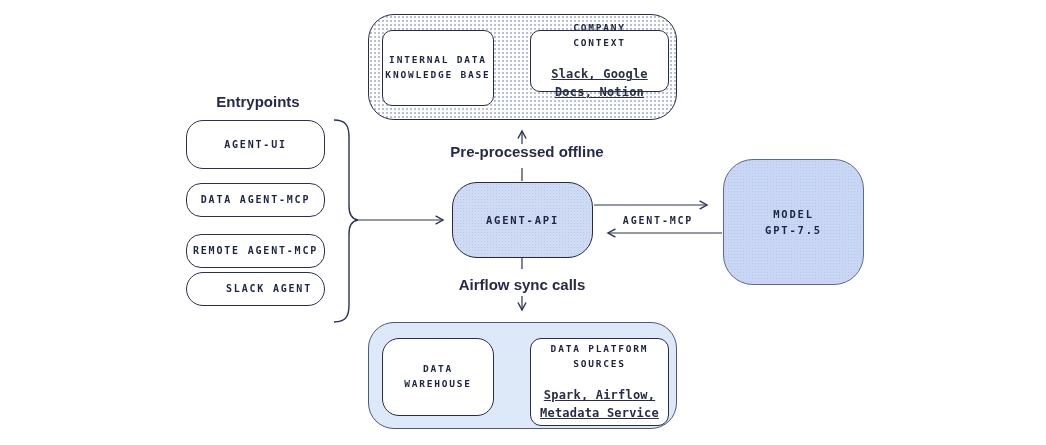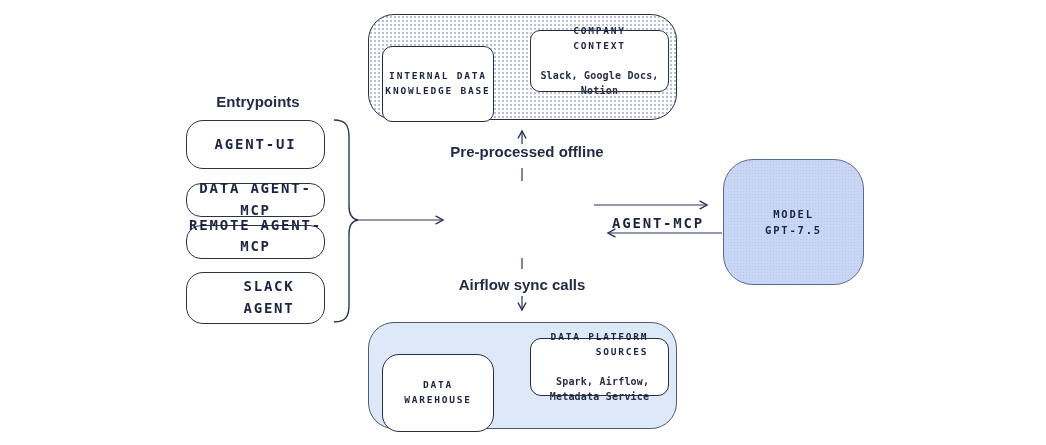--- a/index.html
+++ b/index.html
@@ -7,27 +7,27 @@
     position:relative; width:1046px; height:445px; background:#ffffff;
     font-family:"DejaVu Sans Mono", monospace; overflow:hidden;
   }
   .node {
     position:absolute; box-sizing:border-box; background:#ffffff;
     border:1.3px solid #2a3149; display:flex; flex-direction:column;
     align-items:center; justify-content:center; text-align:center;
   }
   .mono {
     font-family:"DejaVu Sans Mono", monospace; font-weight:700;
-    color:#1d2442; letter-spacing:1.8px; font-size:14px;
+    color:#1d2442; letter-spacing:1.8px; font-size:10px;
     line-height:1.55; white-space:pre-line;
   }
   .mono-small {
     font-family:"DejaVu Sans Mono", monospace; font-weight:700;
-    color:#272e46; letter-spacing:0.2px; font-size:10px;
-    line-height:1.45; white-space:pre-line; margin-top:16px;
+    color:#272e46; letter-spacing:0.2px; font-size:12px;
+    line-height:1.45; white-space:pre-line; margin-top:16px;text-decoration:underline;
   }
   .sans {
     position:absolute; font-family:"Liberation Sans", sans-serif;
     font-weight:600; font-size:15px; color:#252b47; white-space:nowrap;
     transform:translateX(-50%);
   }
   
   .container-top {
     left:368px; top:14px; width:309px; height:106px; border-radius:26px;
     border:1.4px solid #272e46;
@@ -38,24 +38,24 @@
   .container-bottom {
     left:368px; top:322px; width:309px; height:107px; border-radius:26px;
     border:1.3px solid #4e5a77; background:#dde8f9;
   }
   .inner-box {
     position:absolute; box-sizing:border-box; background:#ffffff;
     border:1.2px solid #272e46; border-radius:10px; display:flex;
     flex-direction:column; align-items:center; justify-content:center;
     text-align:center;
   }
-  .inner-left  { left:13px;  top:31px; width:112px; height:76px; }
+  .inner-left  { left:13px;  top:15px; width:112px; height:76px; }
   .inner-right { left:161px; top:15px; width:139px; height:62px; }
   .container-bottom .inner-left  { height:78px; border-radius:17px; }
-  .container-bottom .inner-right { height:58px; border-radius:11px;text-align:right; }
+  .container-bottom .inner-right { height:88px; border-radius:11px; }
   .inner-title { font-size:9.5px; }
   
   .entry { left:186px; width:139px; border-radius:15px; }
   
   .agent-api {
     left:452px; top:182px; width:141px; height:76px; border-radius:25px;
     border:1.4px solid #232b45;
     background-color:#cfdaf4;
     background-image:radial-gradient(circle, #b9c9ec 0.7px, rgba(0,0,0,0) 0.8px);
     background-size:3px 3px;
@@ -109,27 +109,30 @@
   </div>
 
   <div class="sans" style="left:258px; top:93px;">Entrypoints</div>
 
   <div class="node entry" style="top:120px; height:49px; border-radius:17px;">
     <div class="mono">AGENT-UI</div>
   </div>
   <div class="node entry" style="top:183px; height:34px;">
     <div class="mono">DATA AGENT-MCP</div>
   </div>
-  <div class="node entry" style="top:225px; height:34px;justify-content:flex-end;">
+  <div class="node entry" style="top:234px; height:34px;">
     <div class="mono">REMOTE AGENT-MCP</div>
   </div>
-  <div class="node entry" style="top:272px; height:52px; border-radius:17px;padding-left:27px;">
+  <div class="node entry" style="top:272px; height:34px; border-radius:17px;padding-left:27px;">
     <div class="mono">SLACK AGENT</div>
   </div>
 
+  <div class="node agent-api">
+    <div class="mono">AGENT-API</div>
+  </div>
 
   <div class="node model">
     <div class="mono">MODEL
 GPT-7.5</div>
   </div>
 
   <div class="sans" style="left:527px; top:143px;">Pre-processed offline</div>
   <div class="sans" style="left:522px; top:276px;">Airflow sync calls</div>
   <div class="mono" style="position:absolute; left:658px; top:213px; transform:translateX(-50%);text-align:center;">AGENT-MCP</div>
 

